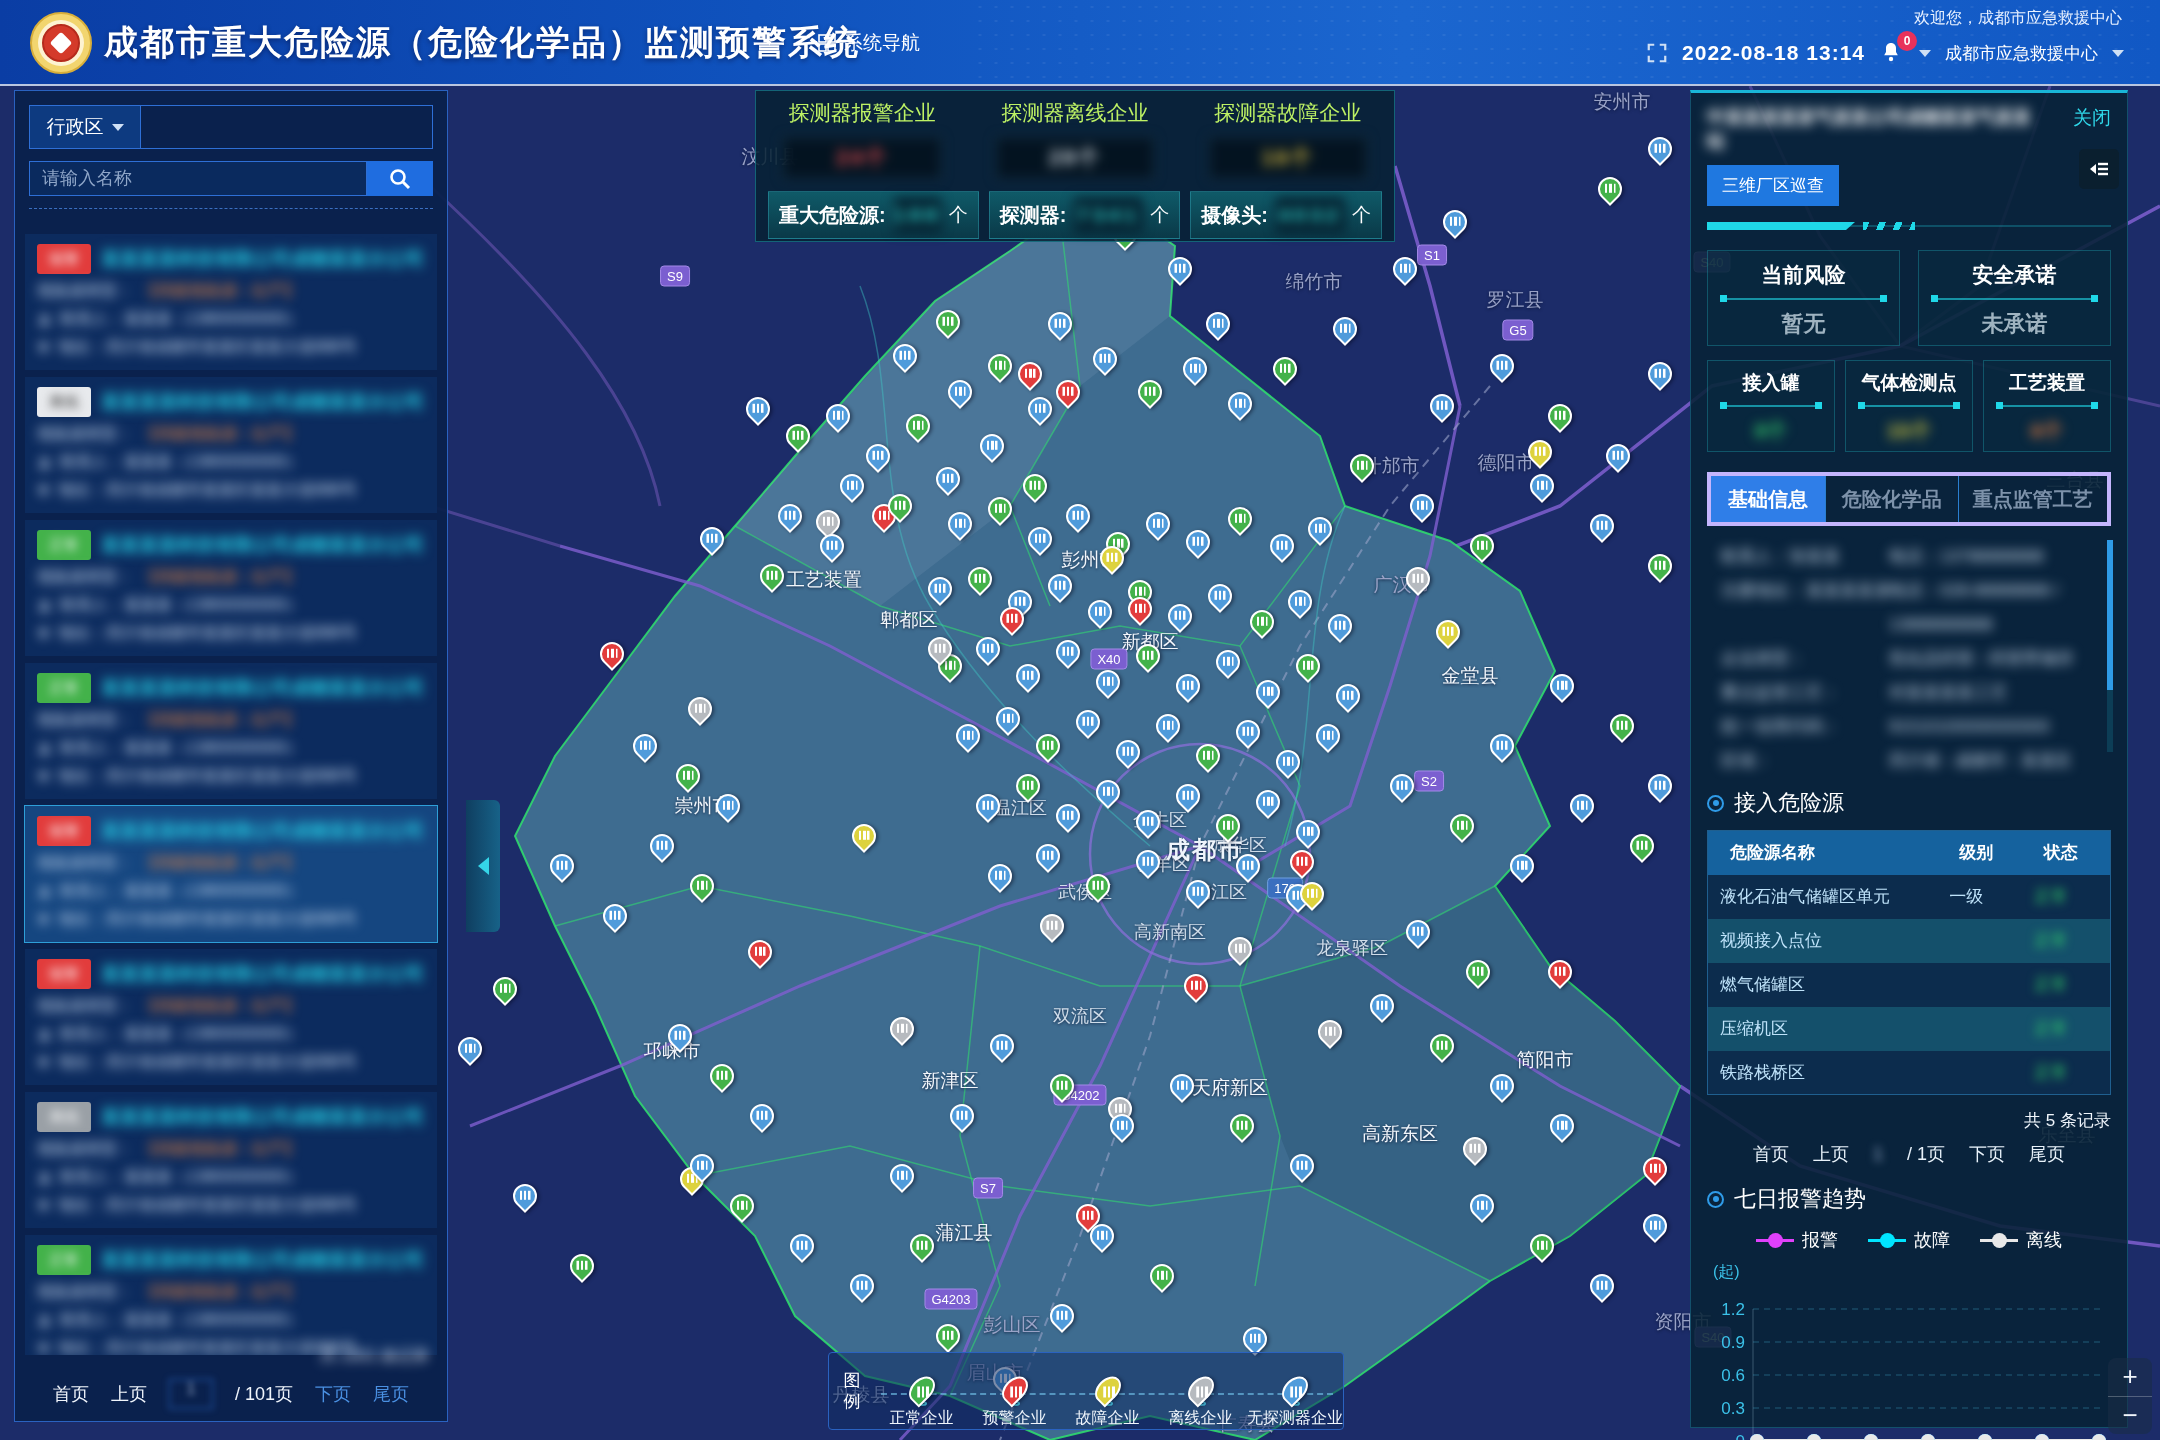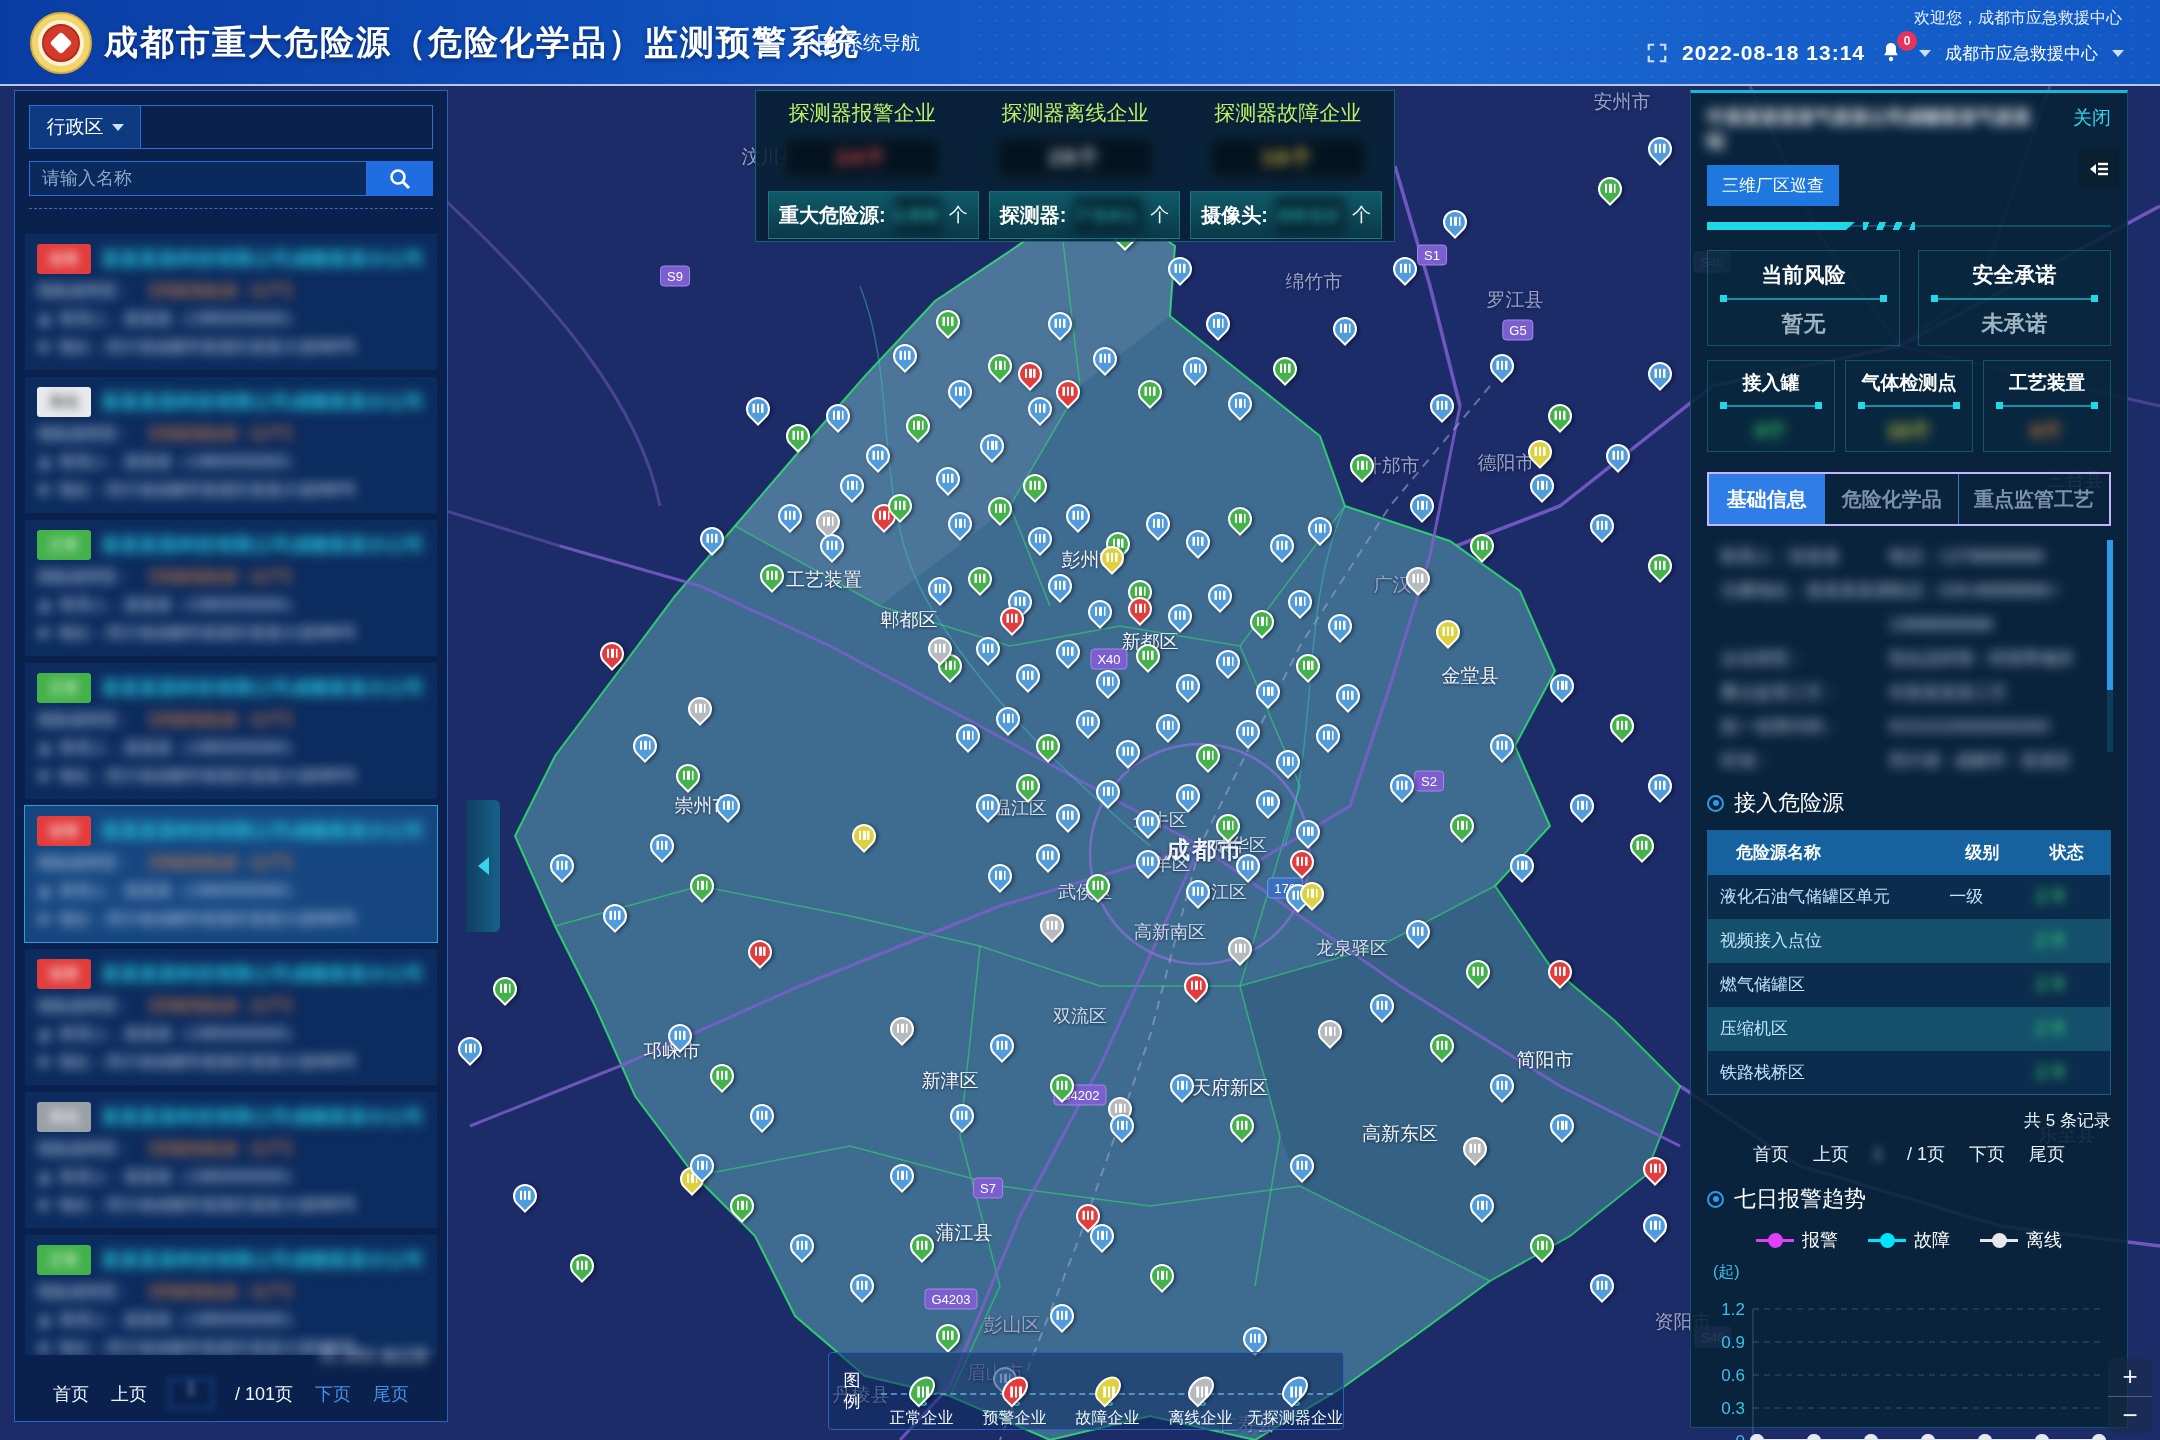--- a/index.html
+++ b/index.html
@@ -136,38 +136,38 @@
   .pr-box { flex:1; height:96px; border:1px solid rgba(39,224,234,.25); background:rgba(10,48,66,.35); padding-top:10px; }
   .pr-box .t { text-align:center; color:#fff; font-size:21px; font-weight:bold; }
   .pr-line { position:relative; height:2px; background:rgba(31,216,232,.6); margin:9px 14px; }
   .pr-line::before,.pr-line::after { content:""; position:absolute; top:-3px; width:7px; height:7px; background:#1fd8e8; }
   .pr-line::before { left:-2px; } .pr-line::after { right:-2px; }
   .pr-box .v { text-align:center; color:#9fb3c0; font-size:22px; font-weight:bold; margin-top:8px; }
   .tri-row { display:flex; gap:10px; margin-top:14px; }
   .tri-box { flex:1; height:92px; border:1px solid rgba(39,224,234,.25); background:rgba(10,48,66,.35); padding-top:9px; }
   .tri-box .t { text-align:center; color:#fff; font-size:19px; font-weight:bold; white-space:nowrap; }
   .tri-box .v { text-align:center; font-size:21px; font-weight:bold; margin-top:10px; filter:blur(6px); }
-  .tabs { display:flex; margin-top:20px; border:2px solid #c4b5fd; height:54px; }
+  .tabs { display:flex; margin-top:20px; border:4px solid #c4b5fd; height:54px; }
   .tab { display:flex; align-items:center; justify-content:center; font-size:20px; font-weight:bold; color:#7d92aa; cursor:pointer; }
   .tab.active { background:#2f7ee8; color:#fff; }
   .tab + .tab { border-left:1px solid #2a7fd0; }
   .info-area { position:relative; margin-top:14px; min-height:218px; }
   .info-row { display:flex; color:#c9d9ea; font-size:17px; line-height:2.0; filter:blur(6px); }
   .info-row .l { width:45%; padding-left:14px; white-space:nowrap; overflow:hidden; }
   .info-row .r { width:55%; white-space:nowrap; overflow:hidden; }
   .rp-scroll { position:absolute; right:-2px; top:0; width:6px; height:212px; background:rgba(31,216,232,.15); }
   .rp-scroll .thumb { width:6px; height:150px; background:#2f9be8; }
   .expand-btn { position:absolute; right:8px; top:56px; width:40px; height:40px; background:rgba(10,30,45,.85); border-radius:5px;
     display:flex; align-items:center; justify-content:center; cursor:pointer; }
   .sec-head { display:flex; align-items:center; gap:10px; margin-top:10px; }
   .sec-dot { width:17px; height:17px; border-radius:50%; border:2px solid #2f9be8; position:relative; }
   .sec-dot::after { content:""; position:absolute; left:3.5px; top:3.5px; width:6px; height:6px; border-radius:50%; background:#2f9be8; }
   .sec-title { color:#fff; font-size:22px; font-weight:normal; }
   .hz-table { width:100%; border-collapse:collapse; margin-top:12px; border:1px solid #1f5f8f; }
-  .hz-table th { background:#15629e; color:#fff; font-size:17px; font-weight:bold; height:44px; text-align:left; padding-left:28px; }
+  .hz-table th { background:#15629e; color:#fff; font-size:17px; font-weight:bold; height:44px; text-align:left; padding-left:22px; }
   .hz-table td { color:#bfe3fa; font-size:17px; height:44px; padding-left:12px; }
   .hz-table tr.odd td { background:#0c2c4d; }
   .hz-table tr.even td { background:#14506b; }
   .hz-status { color:#35d96a; filter:blur(5px); }
   .hz-total { text-align:right; color:#f0f6fc; font-size:17px; margin-top:14px; }
   .rp-pagination { display:flex; justify-content:center; align-items:center; gap:24px; color:#e8f2fa; font-size:18px; margin-top:10px; }
   .rp-pagination .lnk { cursor:pointer; }
   .rp-pagination .pg { filter:blur(4px); color:#9fb4d4; }
   .trend-wrap { position:relative; margin-top:14px; }
   .trend-legend { display:flex; justify-content:center; gap:30px; margin-top:14px; }

